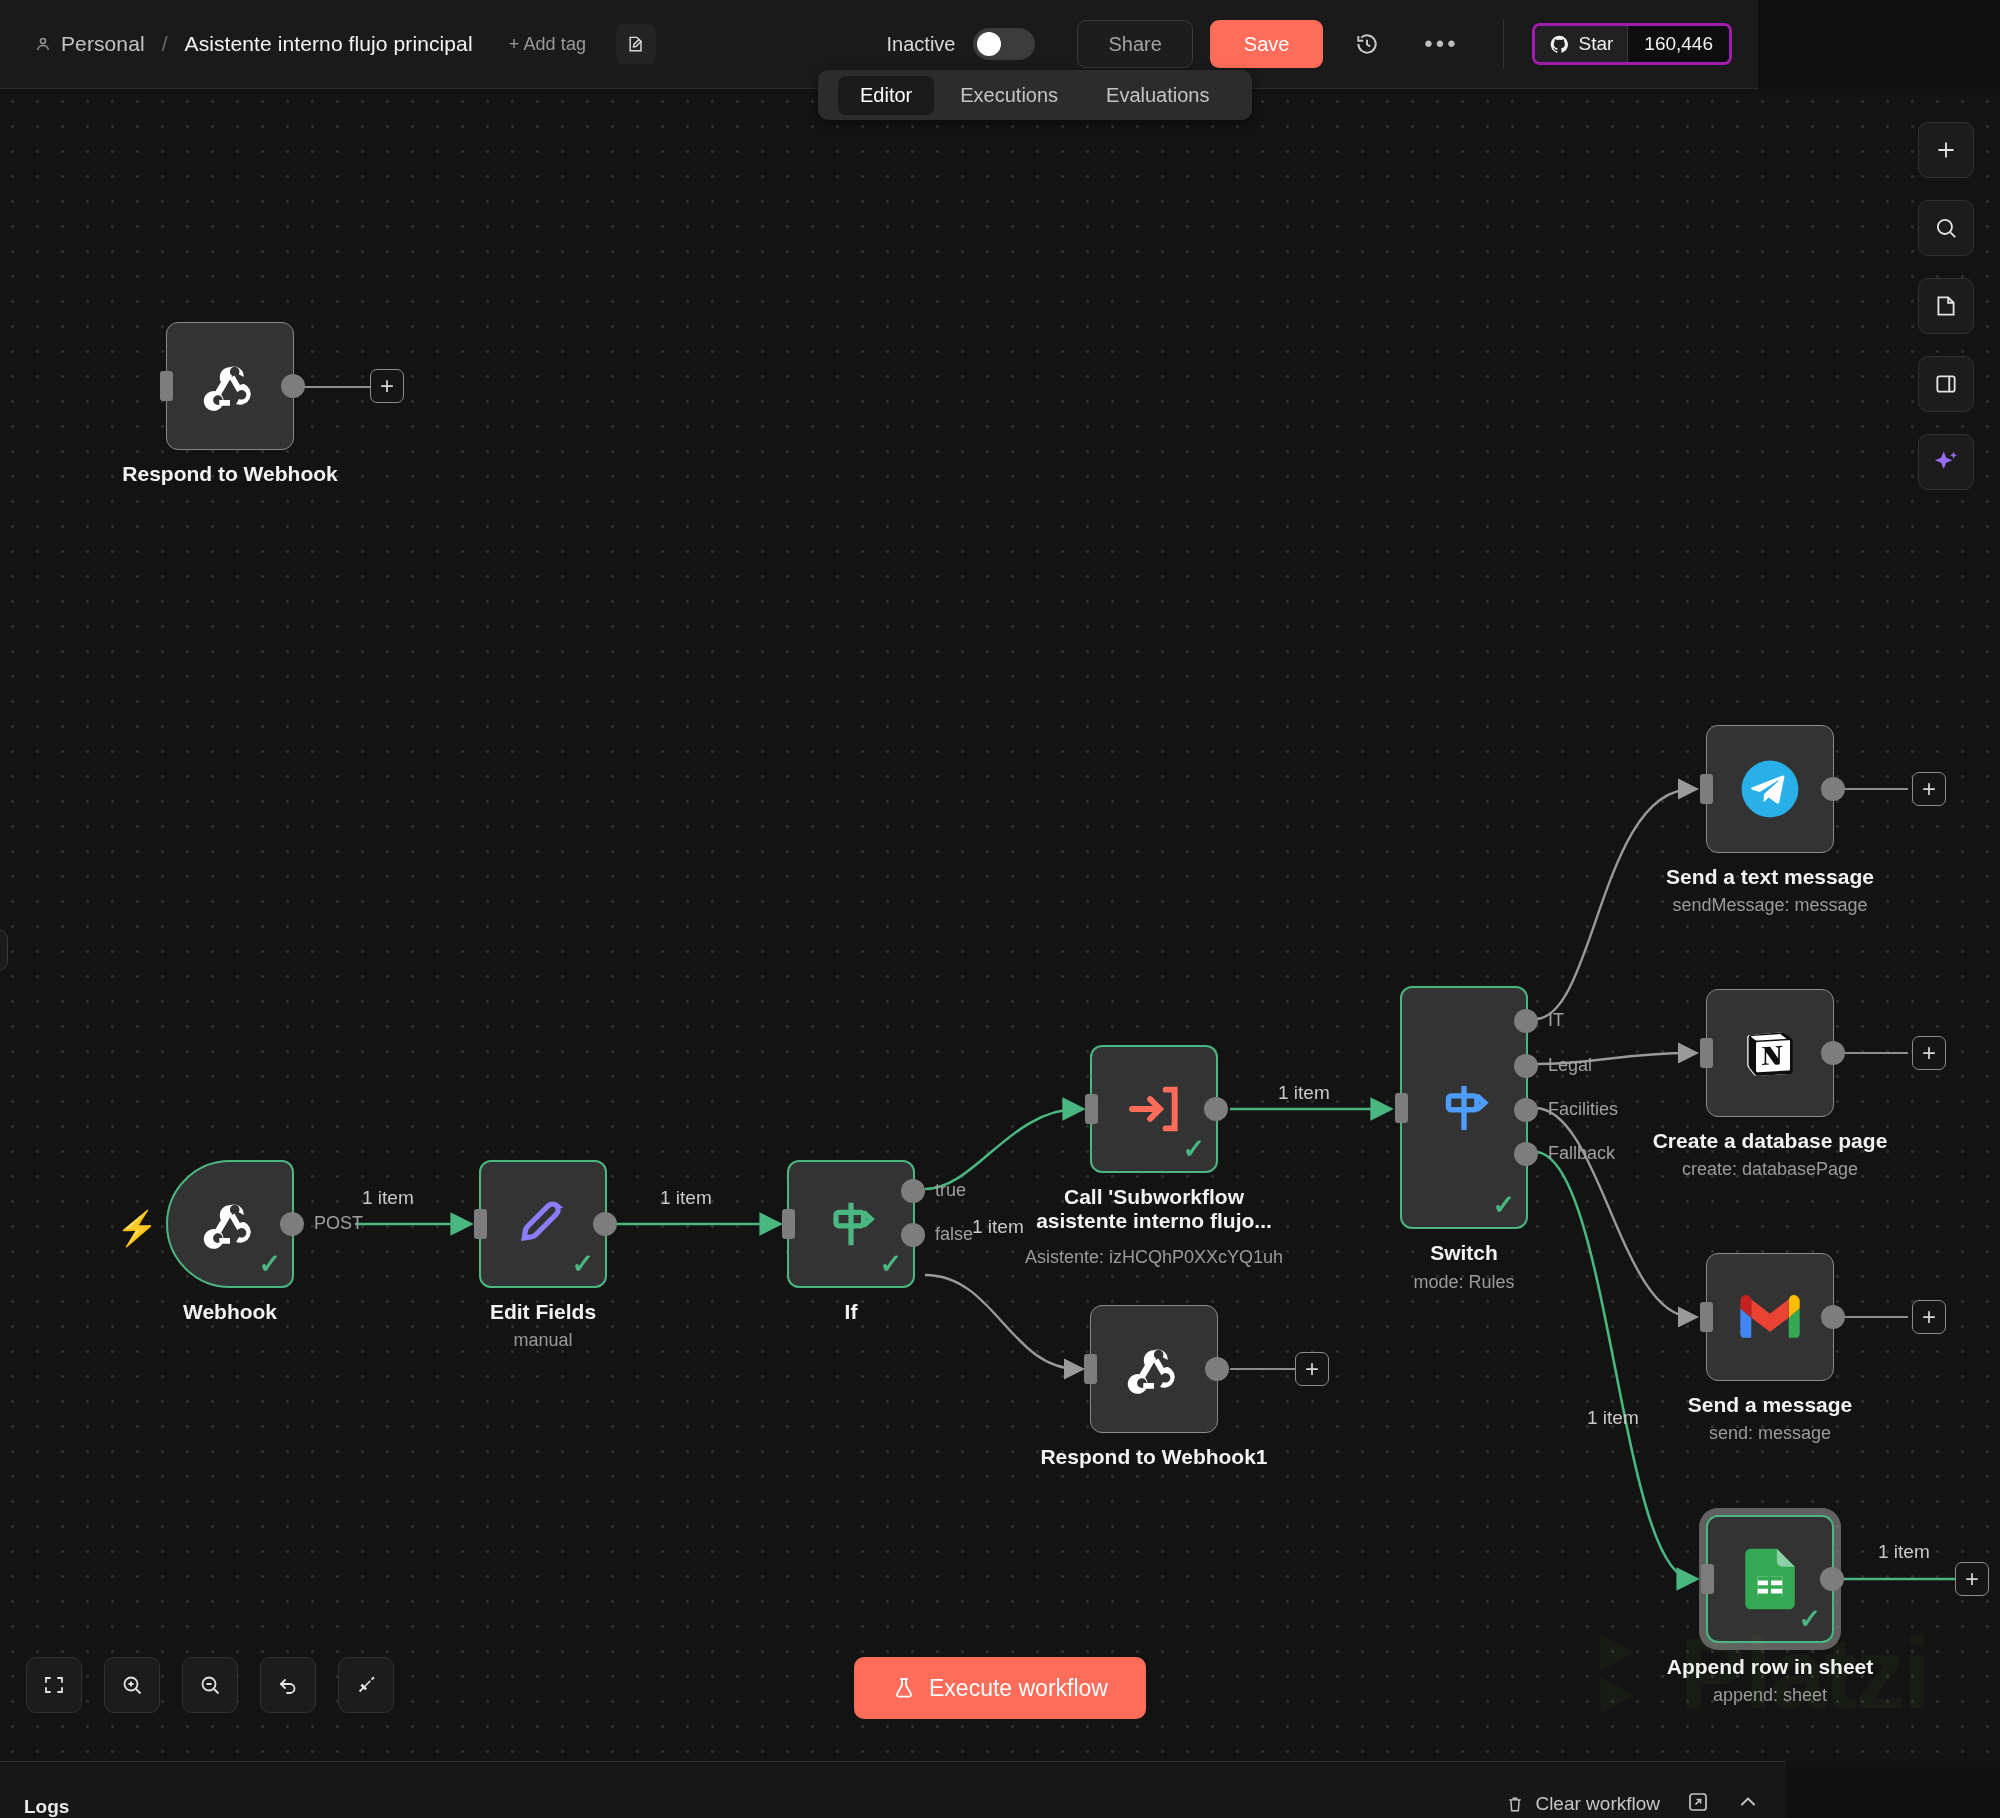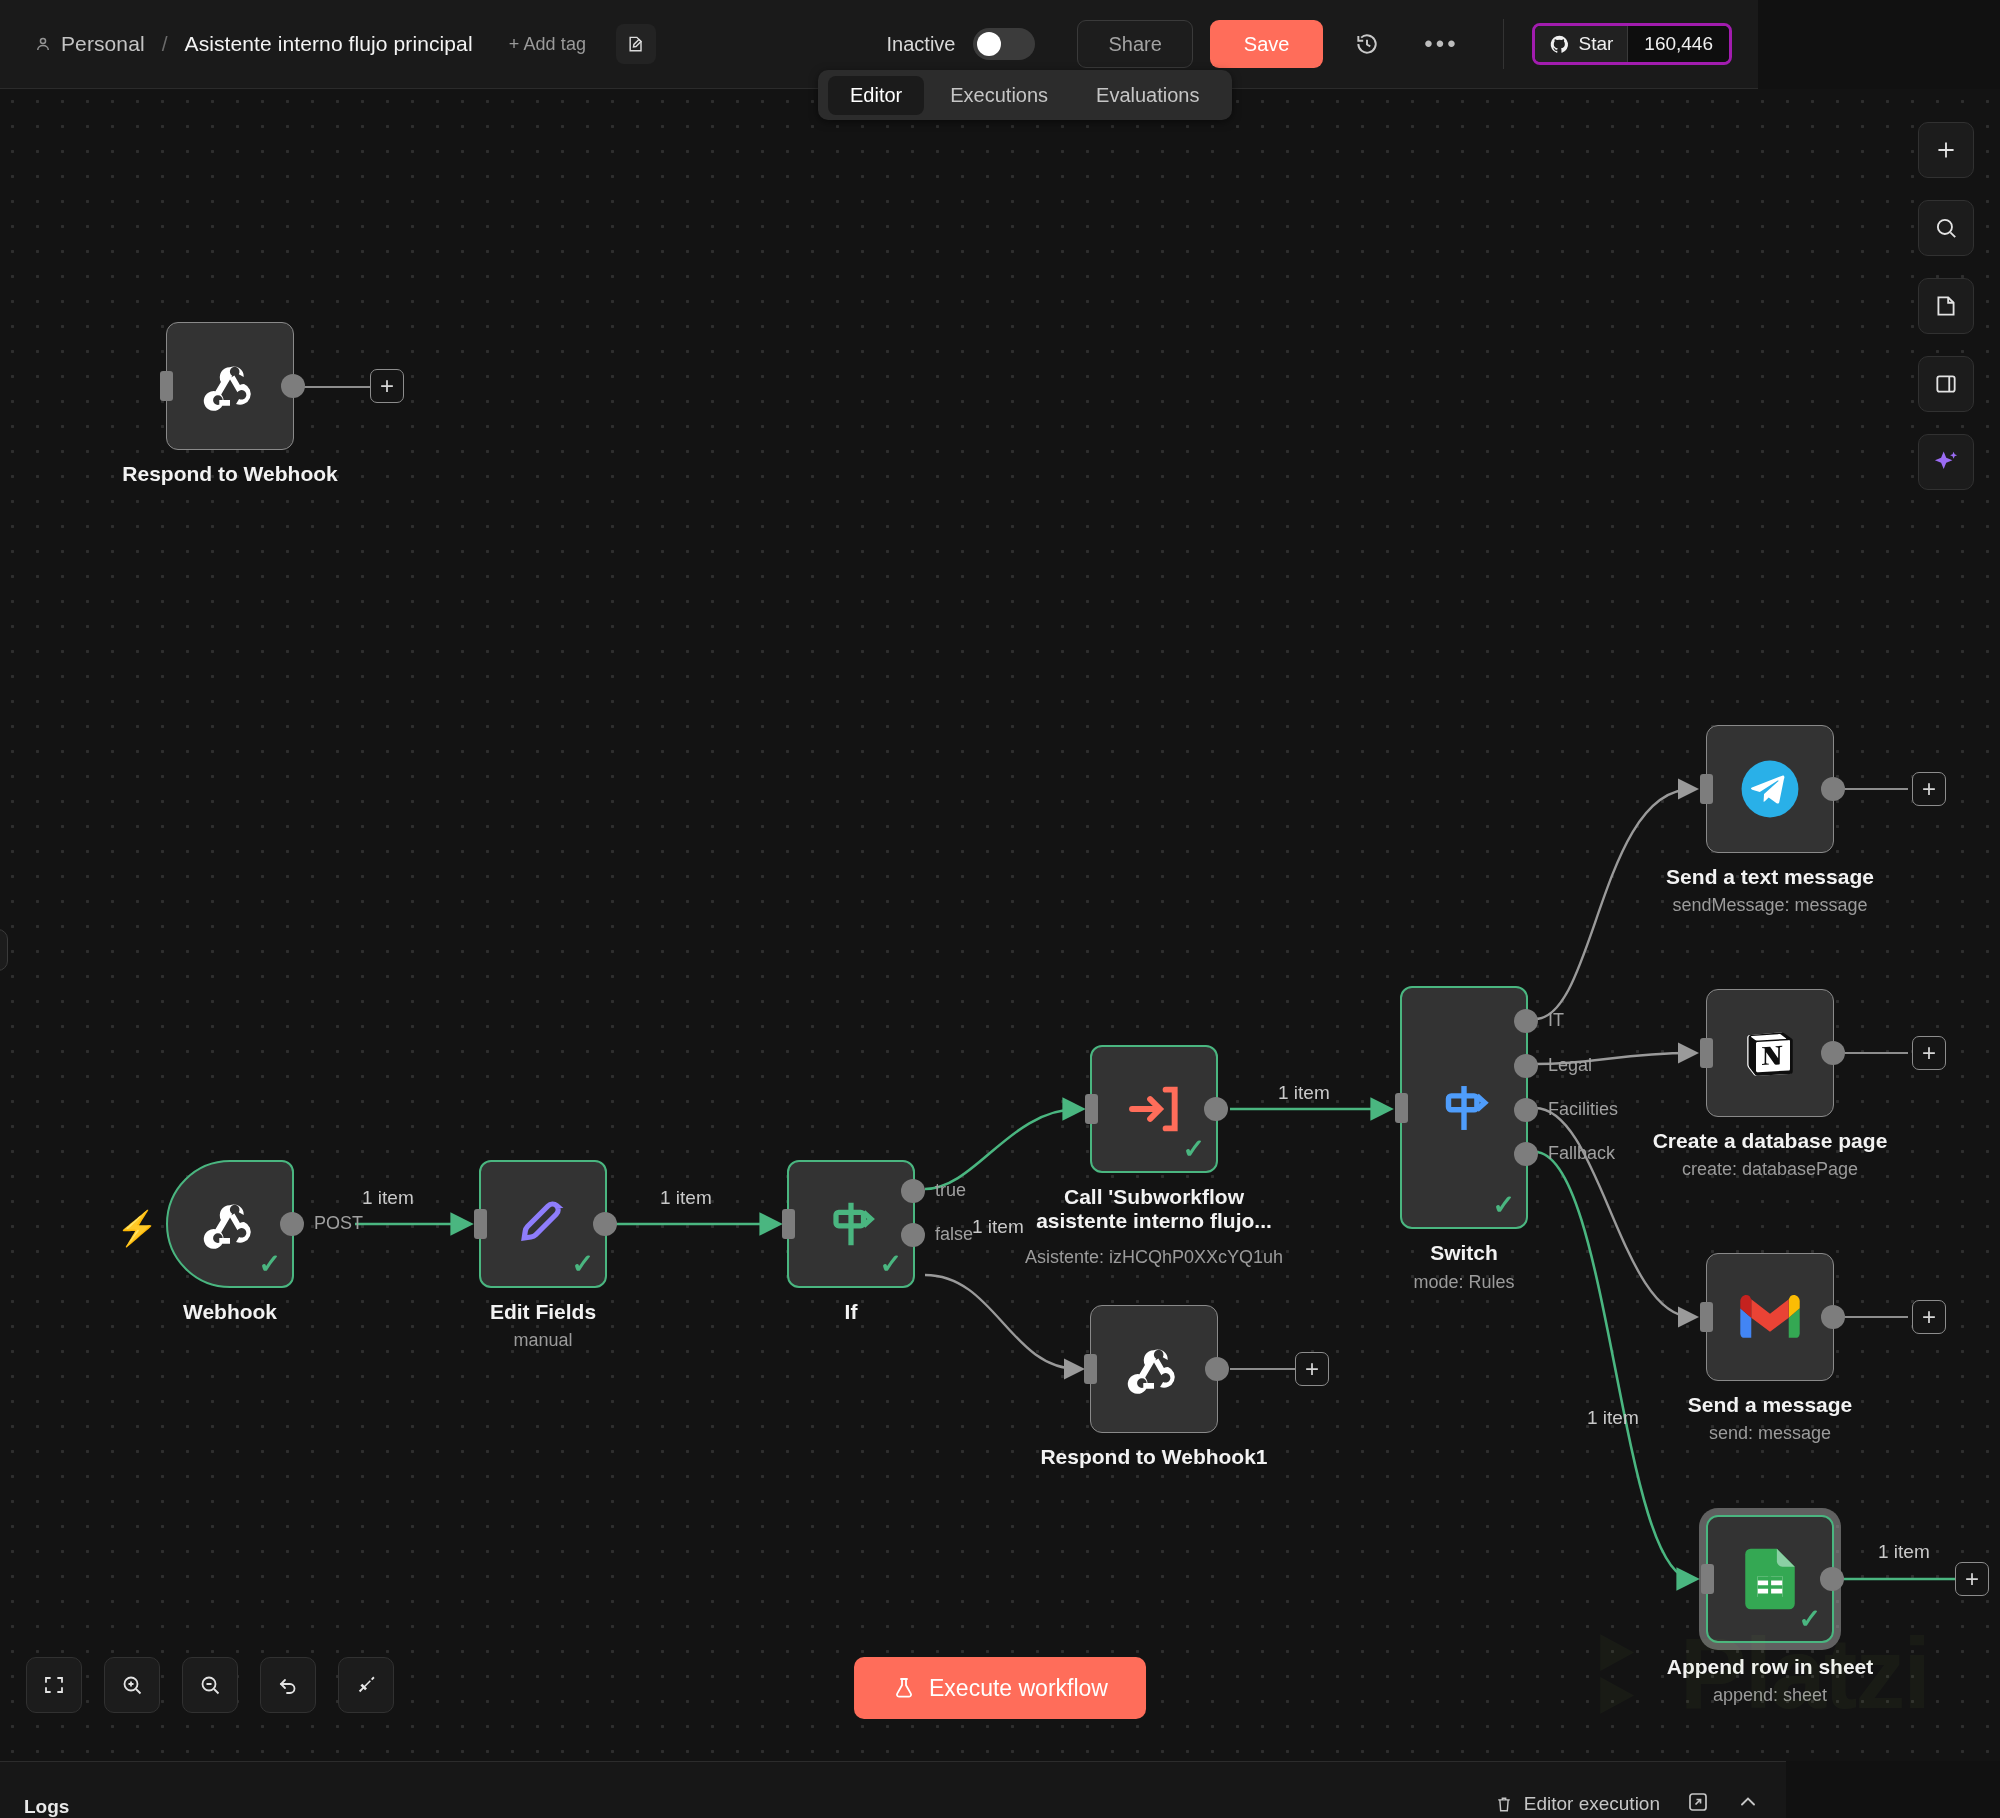--- a/index.html
+++ b/index.html
@@ -51,21 +51,21 @@
   .dots-btn { margin-left:30px; letter-spacing:3px; color:#bdbdbd; font-size:24px; }
   .hdr-div { width:1px; height:50px; background:#333; margin:0 28px 0 40px; }
   .gh-star { display:flex; align-items:center; height:42px; border-radius:8px; overflow:hidden; border:3px solid #a21caf; }
   .gh-left { background:#212121; display:flex; align-items:center; gap:8px; padding:0 14px; height:100%; font-size:19px; color:#f0f0f0;}
   .gh-count { background:#0e0e0e; padding:0 16px; height:100%; display:flex; align-items:center; font-size:19px; color:#f0f0f0; border-left:1px solid #3a3a3a;}
 
   
   .tabs {
     position:absolute; top:70px; left:818px; height:50px; z-index:50;
     background:#2c2c2c; border-radius:10px; display:flex; align-items:center;
-    padding:5px 10px; gap:4px; box-shadow:0 2px 8px rgba(0,0,0,.5);
+    padding:5px 20px; gap:4px; box-shadow:0 2px 8px rgba(0,0,0,.5);
   }
   .tab { font-size:20px; color:#c5c5c5; padding:8px 22px; border-radius:8px; }
   .tab.active { background:#1b1b1b; color:#ffffff; }
 
   
   .canvas {
     position:absolute; top:89px; left:0; width:2000px; height:1672px;
     background:#131313;
     background-image:radial-gradient(circle, #2e2e2e 1.4px, transparent 1.5px);
     background-size:25px 25px;
@@ -519,21 +519,21 @@
 
   </div>
 
   <div class="logsbar">
     <span class="logs-title">Logs</span>
     <div class="logs-right">
       <span class="clear-exec">
         <svg viewBox="0 0 24 24" width="20" height="20" fill="none" stroke="#c6c6c6" stroke-width="1.7">
             <path d="M5 7h14M10 7V5h4v2M7 7l1 13h8l1-13"></path>
           </svg>
-        <span>Editor execution</span>
+        <span>Clear workflow</span>
       </span>
       <span>
         <svg viewBox="0 0 24 24" width="24" height="24" fill="none" stroke="#c6c6c6" stroke-width="1.7">
             <rect x="4" y="4" width="16" height="16" rx="2.5"></rect>
             <path d="M9.5 14.5l5-5M10.5 9.5h4v4"></path>
           </svg>
       </span>
       <span>
         <svg viewBox="0 0 24 24" width="24" height="24" fill="none" stroke="#c6c6c6" stroke-width="1.9" stroke-linecap="round">
             <path d="M6 14.5l6-6 6 6"></path>

